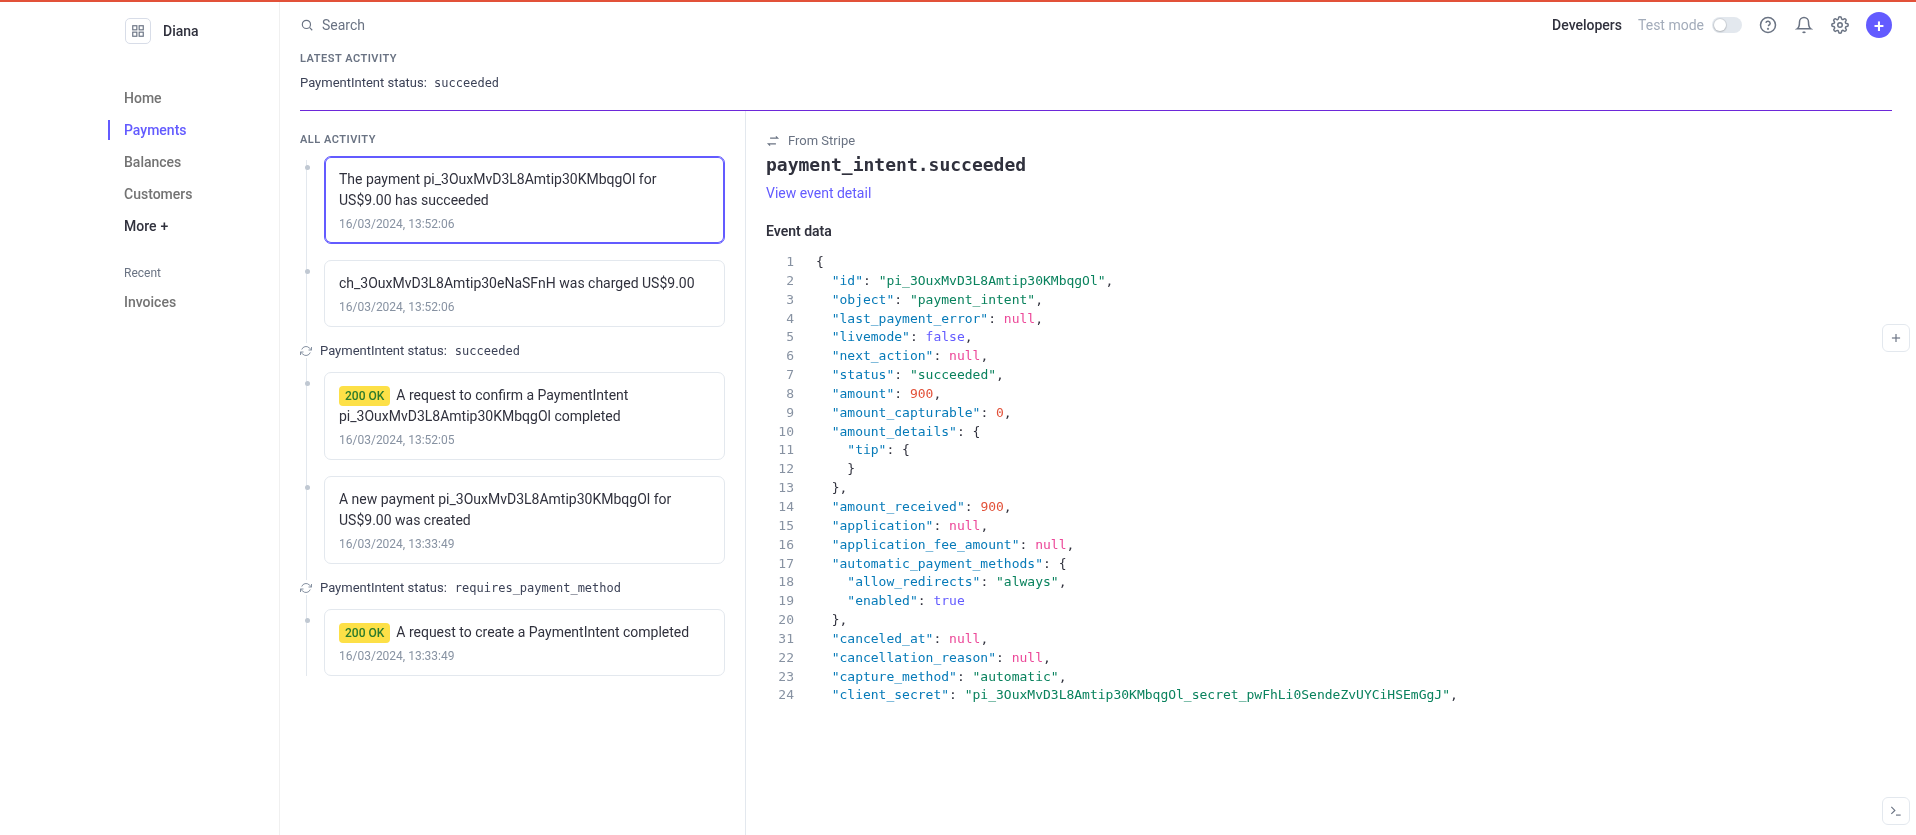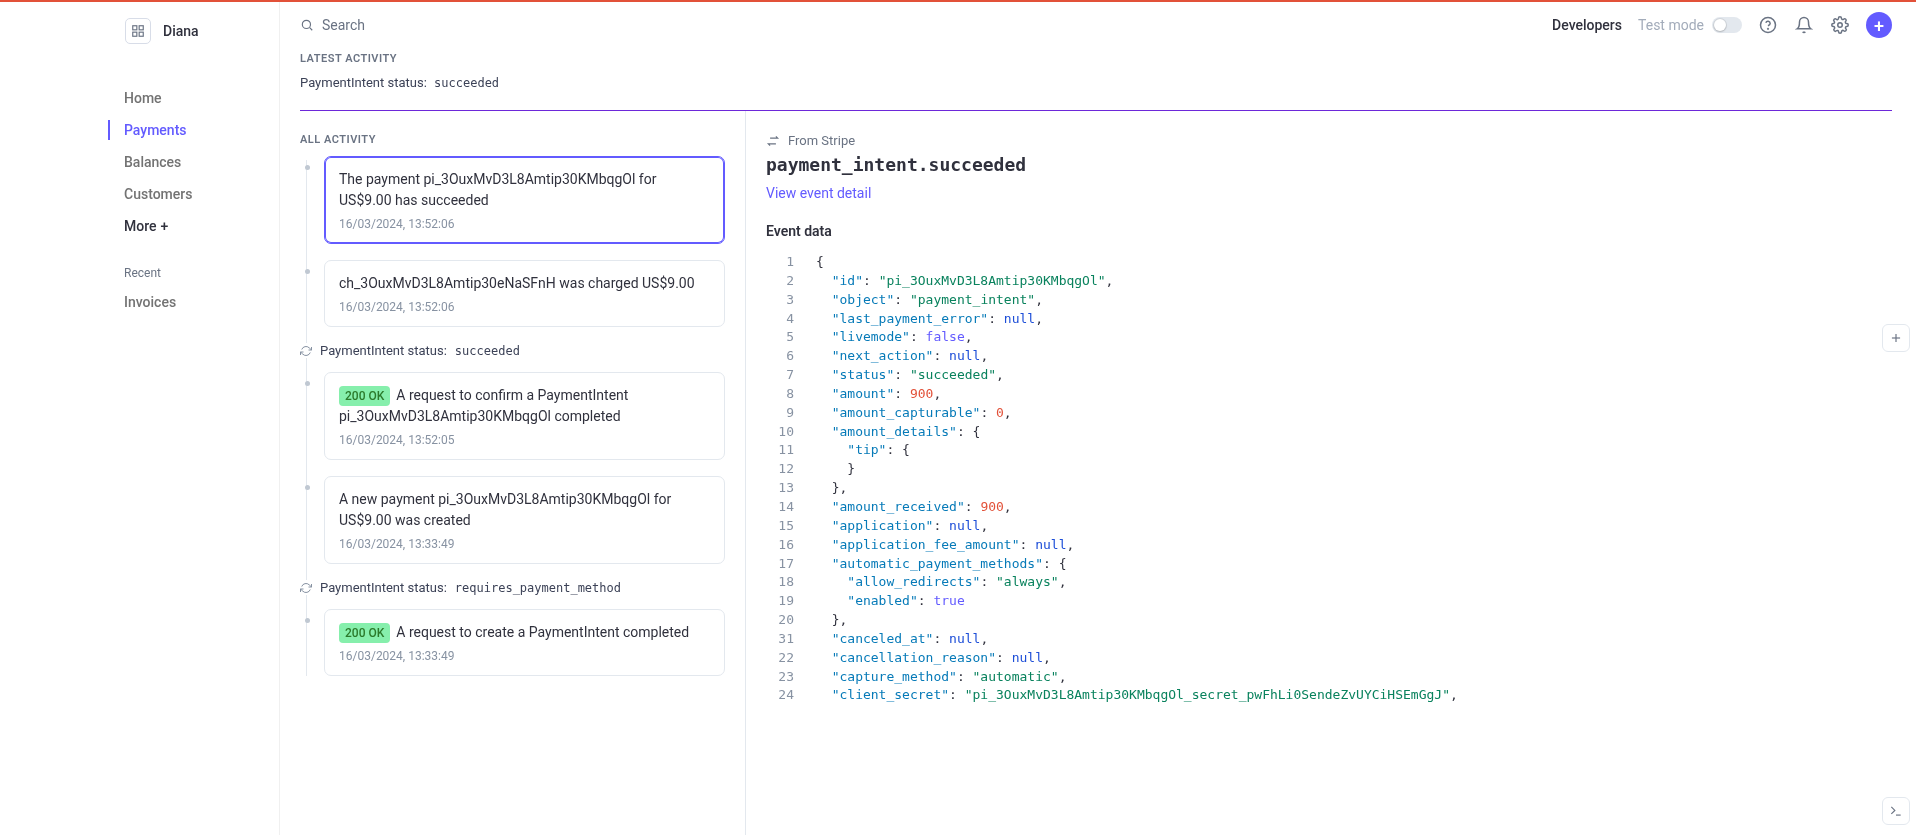--- a/index.html
+++ b/index.html
@@ -155,21 +155,21 @@
   }
   .activity-card::before{
     content:""; position:absolute; left:-20px; top:8px;
     width:5px; height:5px; border-radius:50%;
     background:#c0c8d2;
   }
   .activity-text{ font-size:14px; color:#30313d; line-height:1.5; margin-bottom:6px; }
   .activity-time{ font-size:12px; color:#8792a2; }
   .badge-ok{
     display:inline-block;
-    background:#86efac;
+    background:#fde047;
     color:#2b7a2b;
     border-radius:4px;
     padding:1px 6px;
     font-size:12px;
     font-weight:500;
     margin-right:6px;
   }
   .status-break{
     margin:0 0 14px -24px;
     font-size:13px;
@@ -212,21 +212,21 @@
   .ln{
     width:28px; text-align:right;
     color:#8792a2;
     flex-shrink:0;
     margin-right:22px;
     user-select:none;
   }
   .t-key{ color:#067ab8; }
   .t-str{ color:#09825d; }
   .t-num{ color:#e25139; }
-  .t-null{ color:#1d4ed8; }
+  .t-null{ color:#ec4899; }
   .t-bool{ color:#635bff; }
   .t-punc{ color:#30313d; }
 
   
   .float-right{
     position:fixed;
     right:6px;
     width:28px; height:28px;
     border:1px solid #e3e8ee;
     border-radius:6px;

